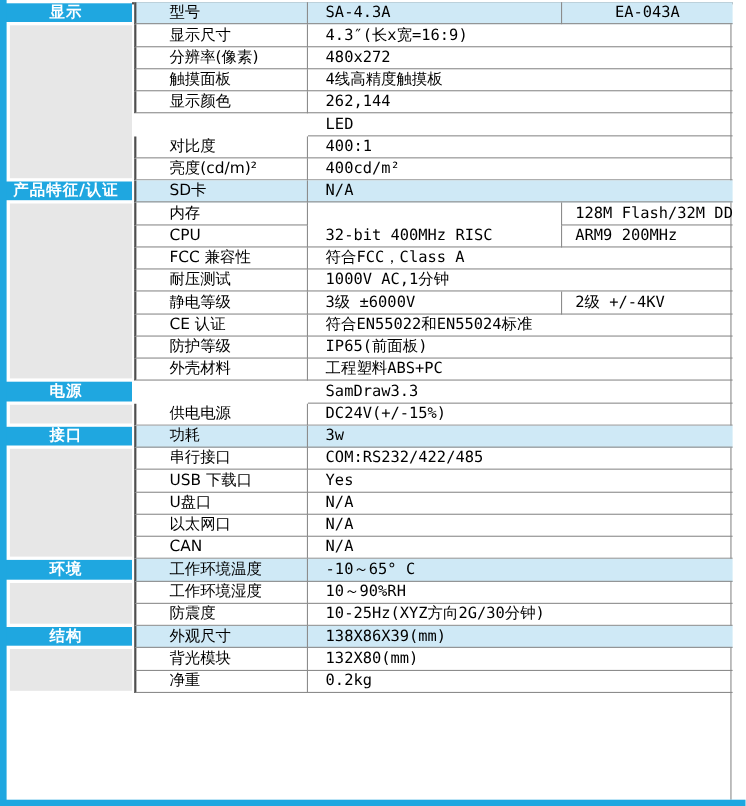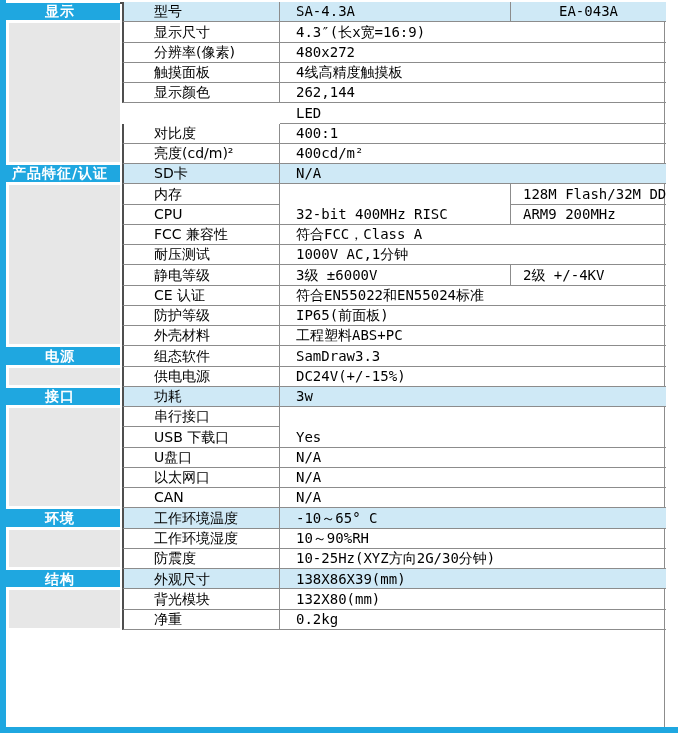--- a/index.html
+++ b/index.html
@@ -92,29 +92,29 @@
       <div class="cell c3" style="grid-area: 14 / 3 / 15 / 4;">3级  ±6000V</div>
       <div class="cell c4" style="grid-area: 14 / 4 / 15 / 5;">2级 +/-4KV</div>
       <div class="cell c2" style="grid-area: 15 / 2 / 16 / 3;">CE 认证</div>
       <div class="cell c3" style="grid-area: 15 / 3 / 16 / 5;">符合EN55022和EN55024标准</div>
       <div class="cell c2" style="grid-area: 16 / 2 / 17 / 3;">防护等级</div>
       <div class="cell c3" style="grid-area: 16 / 3 / 17 / 5;">IP65(前面板)</div>
       <div class="cell c3" style="grid-area: 17 / 3 / 18 / 5;">工程塑料ABS+PC</div>
       <div class="cell c2" style="grid-area: 17 / 2 / 18 / 3;">外壳材料</div>
       <div class="cell cat" style="grid-area: 18 / 1 / 19 / 2;">电源</div>
       <div class="cell filler" style="grid-area: 19 / 1 / 20 / 2;"></div>
-      <div class="cell c2" style="grid-area: 18 / 2 / 19 / 3;">组态软件</div>
       <div class="cell c3" style="grid-area: 18 / 3 / 19 / 5;">SamDraw3.3</div>
       <div class="cell c2" style="grid-area: 19 / 2 / 20 / 3;">供电电源</div>
       <div class="cell c3" style="grid-area: 19 / 3 / 20 / 5;">DC24V(+/-15%)</div>
       <div class="cell cat" style="grid-area: 20 / 1 / 21 / 2;">接口</div>
       <div class="cell filler" style="grid-area: 21 / 1 / 26 / 2;"></div>
       <div class="cell c2 shaded" style="grid-area: 20 / 2 / 21 / 3;">功耗</div>
       <div class="cell c3 shaded" style="grid-area: 20 / 3 / 21 / 5;">3w</div>
       <div class="cell c2" style="grid-area: 21 / 2 / 22 / 3;">串行接口</div>
+      <div class="cell c3" style="grid-area: 21 / 3 / 22 / 5;">COM:RS232/422/485</div>
       <div class="cell c2" style="grid-area: 22 / 2 / 23 / 3;">USB 下载口</div>
       <div class="cell c3" style="grid-area: 22 / 3 / 23 / 5;">Yes</div>
       <div class="cell c2" style="grid-area: 23 / 2 / 24 / 3;">U盘口</div>
       <div class="cell c3" style="grid-area: 23 / 3 / 24 / 5;">N/A</div>
       <div class="cell c2" style="grid-area: 24 / 2 / 25 / 3;">以太网口</div>
       <div class="cell c3" style="grid-area: 24 / 3 / 25 / 5;">N/A</div>
       <div class="cell c2" style="grid-area: 25 / 2 / 26 / 3;">CAN</div>
       <div class="cell c3" style="grid-area: 25 / 3 / 26 / 5;">N/A</div>
       <div class="cell cat" style="grid-area: 26 / 1 / 27 / 2;">环境</div>
       <div class="cell filler" style="grid-area: 27 / 1 / 29 / 2;"></div>

